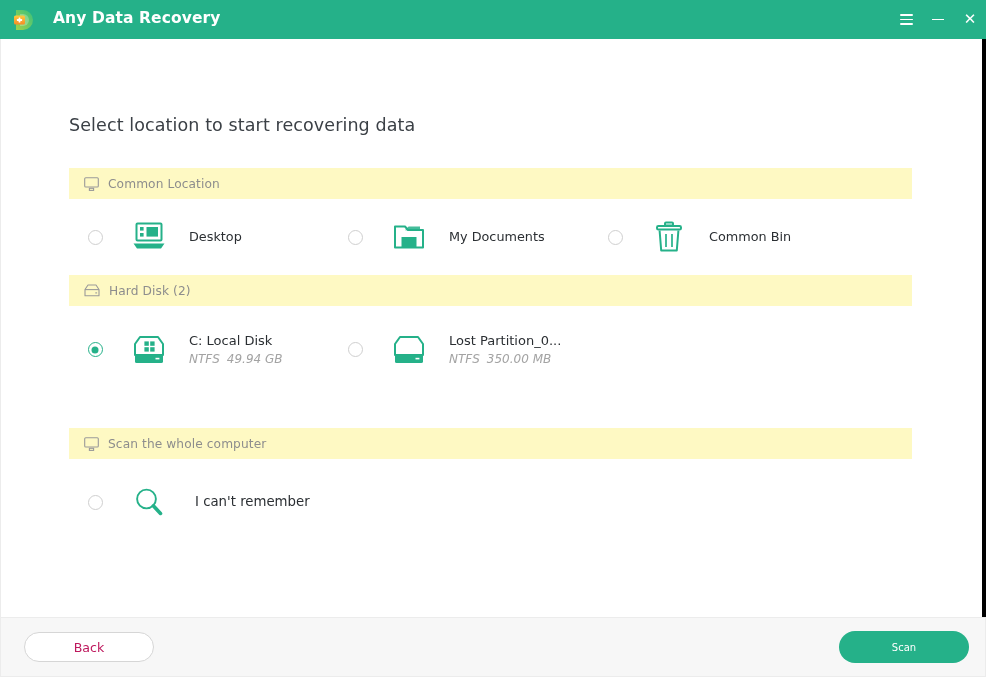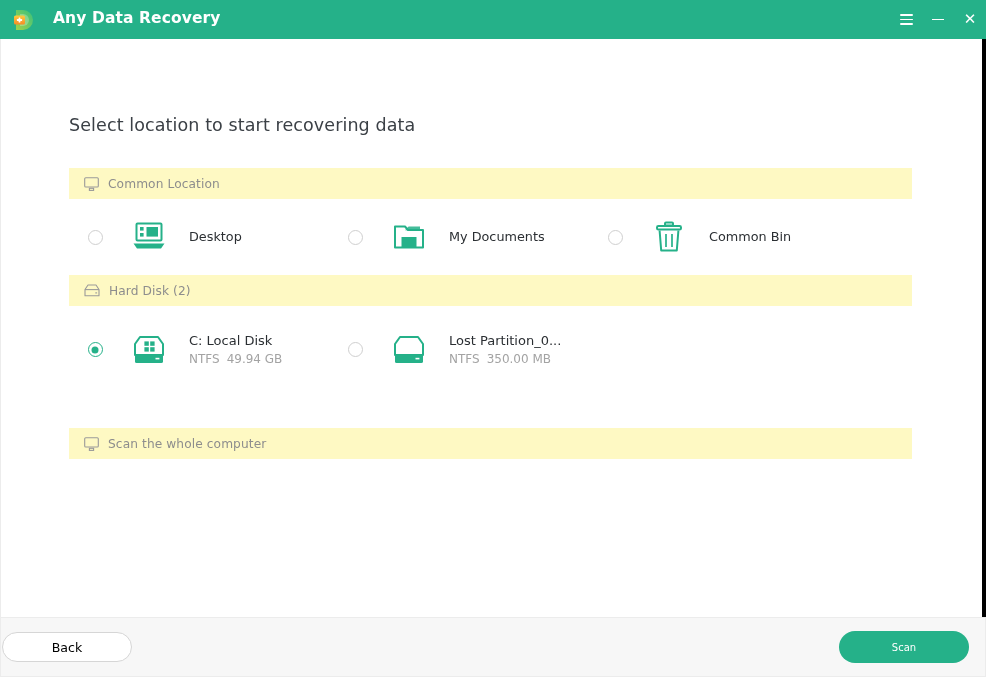--- a/index.html
+++ b/index.html
@@ -212,20 +212,21 @@
   }
   .opt-label.big {
     font-size: 13px;
   }
   .opt-sub {
     font-size: 12px;
     color: #a3a3a3;
     line-height: 1.5;
     white-space: nowrap;
     margin-top: 1px;
+    font-style: italic;
   }
   .opt-sub .sub-sep { display: inline-block; width: 7px; }
 
   .opt-cant {
     width: 360px;
   }
   .opt-cant .opt-text { padding-left: 18px; }
   .opt-cant .opt-label { font-size: 13.3px; }
 
   
@@ -237,27 +238,27 @@
     border-left: 1px solid #ececec;
     border-right: 1px solid #ececec;
     border-bottom: 1px solid #ececec;
     box-sizing: border-box;
     position: relative;
     display: flex;
     align-items: center;
   }
   .btn-back {
     position: absolute;
-    left: 1px;
+    left: 23px;
     width: 130px;
     height: 30px;
     border: 1px solid #d6d6d6;
     border-radius: 15px;
     background: #ffffff;
-    color: #000000;
+    color: #be185d;
     font-size: 12.6px;
     font-family: "DejaVu Sans", "Liberation Sans", sans-serif;
     cursor: pointer;
     display: flex;
     align-items: center;
     justify-content: center;
   }
   .btn-scan {
     position: absolute;
     right: 16px;
@@ -464,20 +465,38 @@
       <div class="section-header">
         <span>
           <svg width="15" height="14" viewBox="0 0 15 14">
             <rect x="0.7" y="0.7" width="13.6" height="9.3" rx="1.1" fill="none" stroke="#9a9a9a" stroke-width="1.1"></rect>
             <rect x="5.4" y="11.3" width="4.2" height="2.1" fill="none" stroke="#9a9a9a" stroke-width="1.1"></rect>
           </svg>
         </span>
         <span class="sh-label">Scan the whole computer</span>
       </div>
 
+      <div class="items-row row-h-scan">
+        <div class="opt opt-cant">
+          <div class="opt-radio-cell">
+            <span class="radio"></span>
+          </div>
+          <div class="opt-icon-cell">
+            <span>
+              <svg width="32" height="32" viewBox="0 0 32 32">
+                <circle cx="13.5" cy="13" r="9.4" fill="none" stroke="#25b189" stroke-width="1.9"></circle>
+                <line x1="20.3" y1="19.8" x2="27.5" y2="27.4" stroke="#25b189" stroke-width="3.6" stroke-linecap="round"></line>
+              </svg>
+            </span>
+          </div>
+          <div class="opt-text">
+            <span class="opt-label">I can't remember</span>
+          </div>
+        </div>
+      </div>
 
     </div>
   </div>
 
   <div class="footer">
     <button class="btn-back">Back</button>
     <button class="btn-scan">Scan</button>
   </div>
 
 </div>

